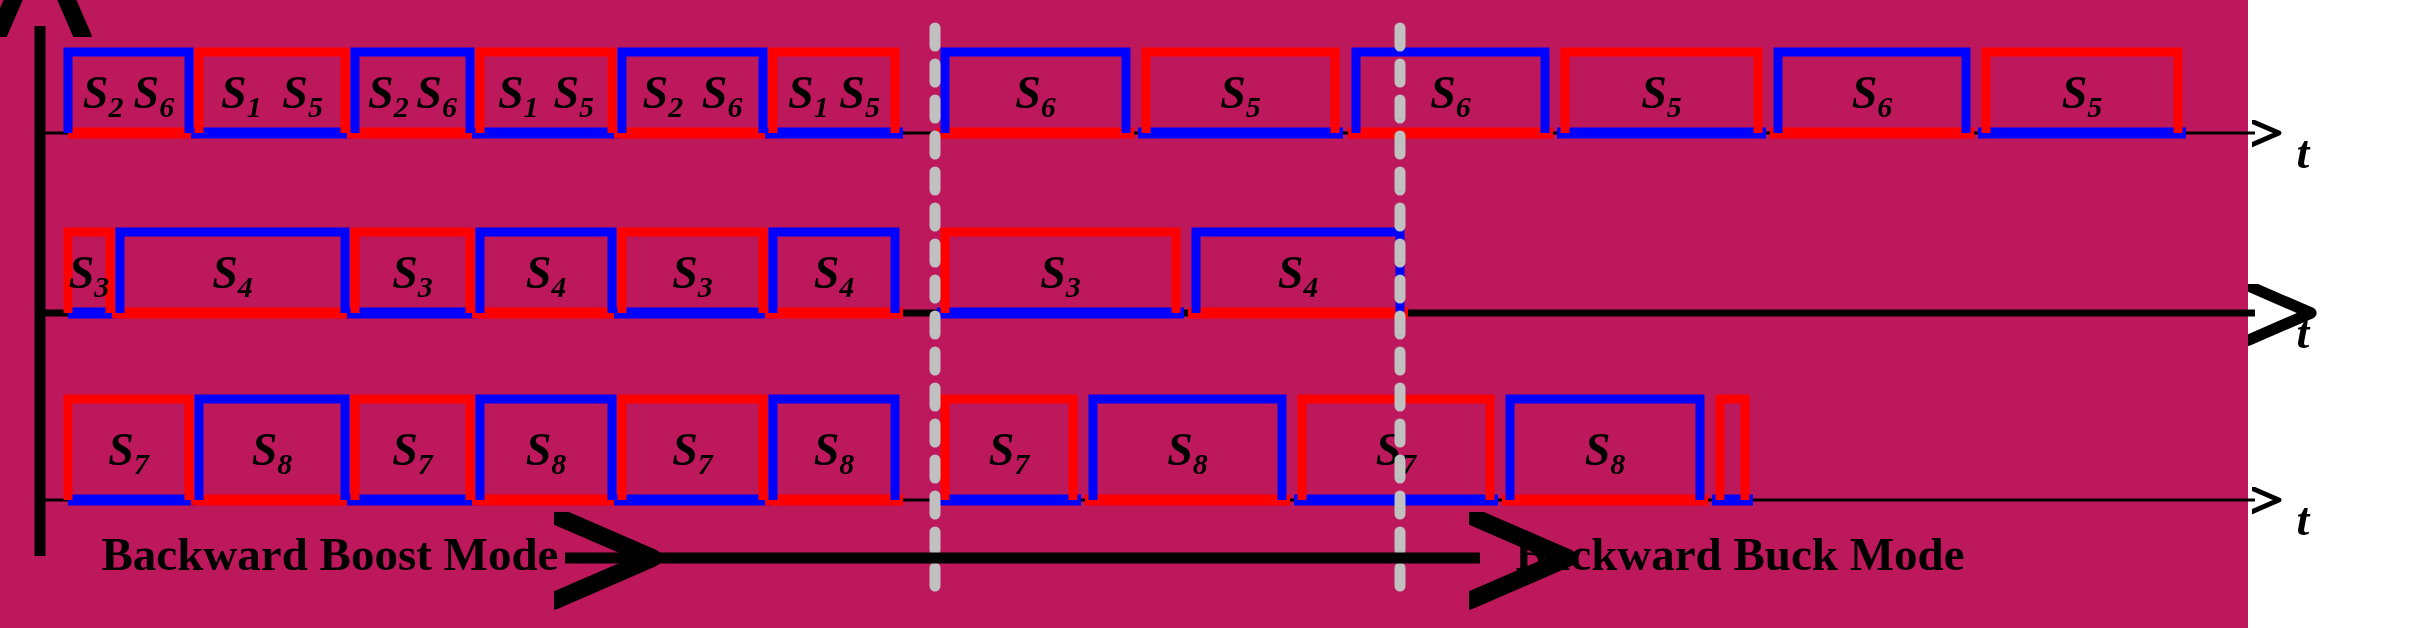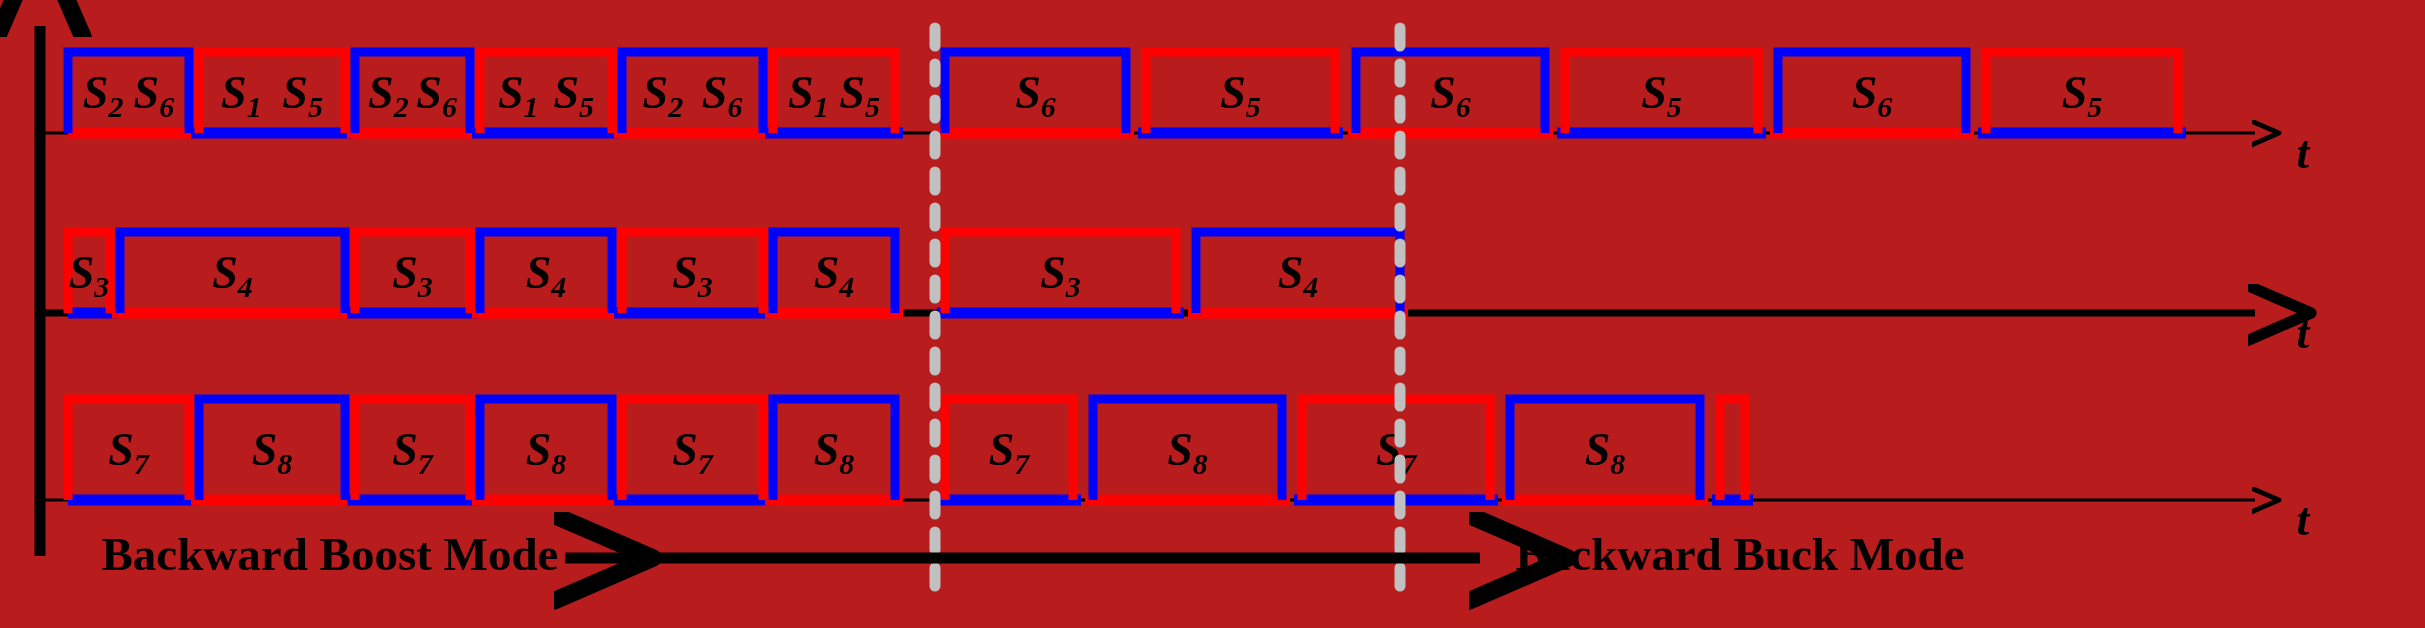--- a/index.html
+++ b/index.html
@@ -1,18 +1,18 @@
 <!DOCTYPE html>
 <html><head>
 <meta charset="utf-8">
 <style>
   html,body{margin:0;padding:0;background:#ffffff;}
   body{width:2425px;height:628px;overflow:hidden;
        font-family:"Liberation Serif","DejaVu Serif",serif;}
-  #stage{position:relative;width:2425px;height:628px;background:#b91c1c;}
+  #stage{position:relative;width:2248px;height:628px;background:#be185d;}
   svg#diagram{position:absolute;left:0;top:0;width:2425px;height:628px;display:block;}
   .sig-label{font-family:"Liberation Serif","DejaVu Serif",serif;
              font-weight:bold;font-style:italic;fill:#000;
              text-anchor:middle;dominant-baseline:middle;}
   .sig-main{font-size:46px;}
   .sig-sub{font-size:30px;}
   .axis-t{font-family:"Liberation Serif","DejaVu Serif",serif;
           font-style:italic;font-weight:bold;font-size:46px;fill:#000;
           text-anchor:middle;dominant-baseline:middle;}
   .mode-label{font-family:"Liberation Serif","DejaVu Serif",serif;

